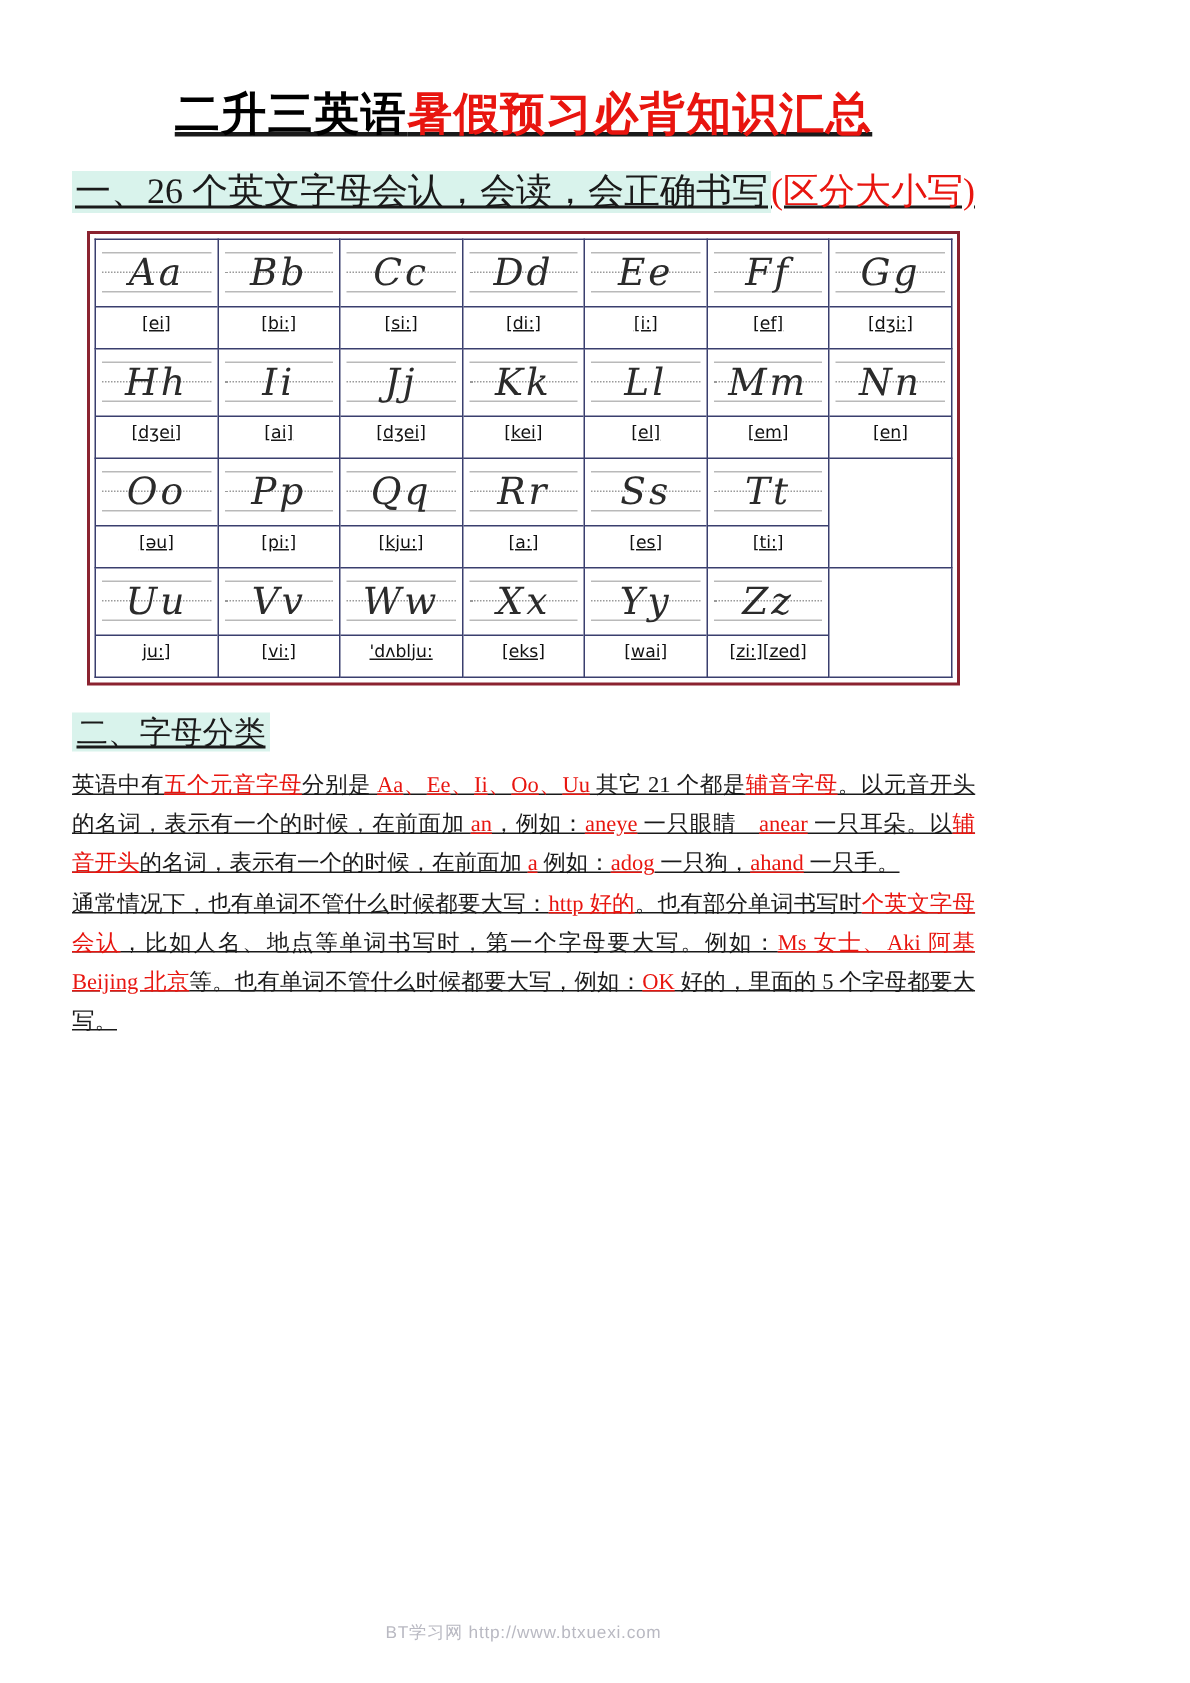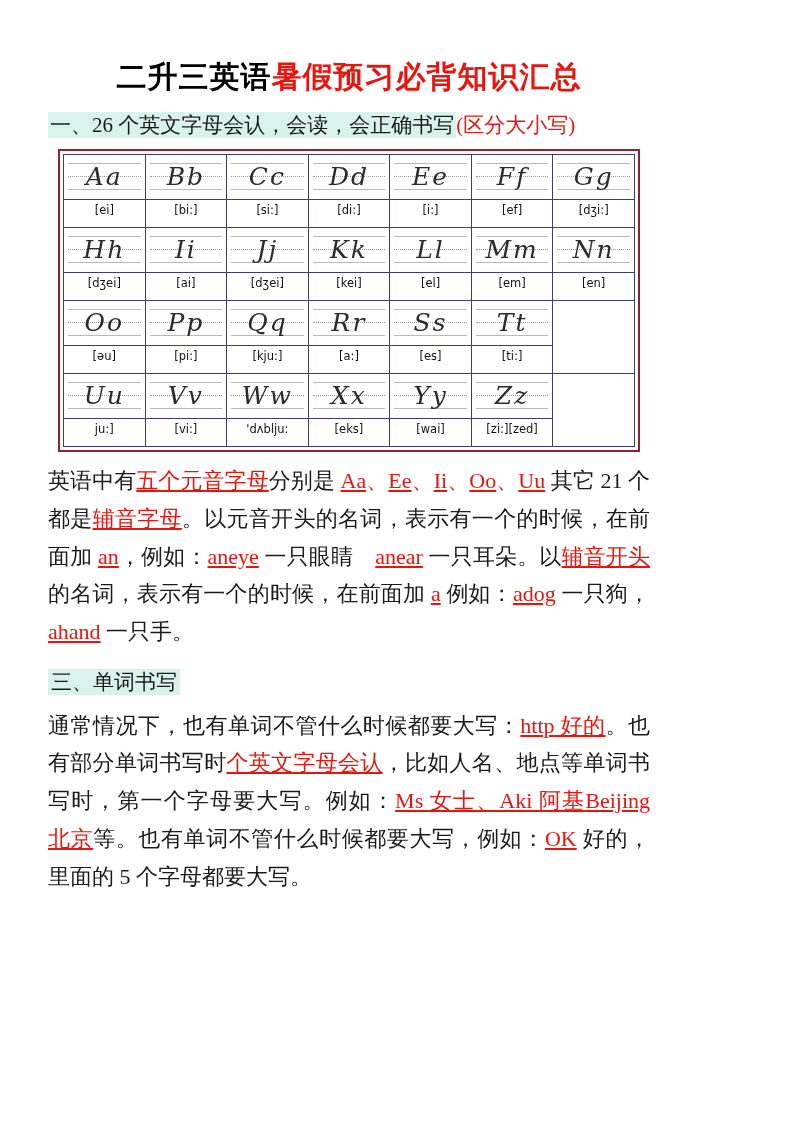--- a/index.html
+++ b/index.html
@@ -14,37 +14,38 @@
     color: #1a1a1a;
     position: relative;
     overflow: hidden;
   }
   .page {
     position: relative;
     width: 698px;
     height: 1122px;
     box-sizing: border-box;
     padding: 40px 48px 0 48px;
+    text-decoration: underline;
   }
   
   .doc-title {
     text-align: center;
     font-family: "Liberation Sans", sans-serif;
     font-weight: bold;
     font-size: 30px;
     letter-spacing: 1px;
     margin: 18px 0 14px 0;
     line-height: 1.25;
   }
   .doc-title .black { color: #000000; }
   .doc-title .red { color: #e8150f; }
 
   
   .sec-head {
-    font-size: 21px;
+    font-size: 24px;
     line-height: 1.5;
     margin: 6px 0 8px 0;
     font-family: "Liberation Serif", serif;
   }
   .sec-head .hl {
     background: #d9f3ec;
     padding: 1px 2px;
   }
   .sec-head .red { color: #e8150f; }
   .sec-head-sm {
@@ -110,21 +111,21 @@
     font-family: "DejaVu Sans", sans-serif;
     font-size: 11.5px;
     color: #111;
     padding: 3px 0 2px 0;
     height: 19px;
     box-sizing: border-box;
   }
 
   
   p.body {
-    font-size: 22px;
+    font-size: 15px;
     line-height: 1.72;
     margin: 2px 0;
     text-align: justify;
     text-justify: inter-ideograph;
   }
   .r { color: #e8150f; }
   .ru { color: #e8150f; text-decoration: underline; }
 
   
   .footer {
@@ -475,22 +476,23 @@
               <div class="glyph"></div>
             </div>
             <div class="phon" style="border-top:none"></div>
           </div>
         </td>
       </tr>
     </tbody>
       </table>
   </div>
 
+  <div class="sec-head sec-head-sm">
+    <span class="hl">二、字母分类</span>
+  </div>
 
   <p class="body"><span>英语中有</span><span class="ru">五个元音字母</span><span>分别是 </span><span class="ru">Aa</span><span class="r">、</span><span class="ru">Ee</span><span class="r">、</span><span class="ru">Ii</span><span class="r">、</span><span class="ru">Oo</span><span class="r">、</span><span class="ru">Uu</span><span> 其它 21 个都是</span><span class="ru">辅音字母</span><span>。以元音开头的名词，表示有一个的时候，在前面加 </span><span class="ru">an</span><span>，例如：</span><span class="ru">aneye</span><span> 一只眼睛　</span><span class="ru">anear</span><span> 一只耳朵。以</span><span class="ru">辅音开头</span><span>的名词，表示有一个的时候，在前面加 </span><span class="ru">a</span><span> 例如：</span><span class="ru">adog</span><span> 一只狗，</span><span class="ru">ahand</span><span> 一只手。</span></p>
 
-  <div class="sec-head sec-head-sm">
-    <span class="hl">三、单词书写</span>
-  </div>
 
   <p class="body"><span>通常情况下，也有单词不管什么时候都要大写：</span><span class="ru">http 好的</span><span>。也有部分单词书写时</span><span class="ru">个英文字母会认</span><span>，比如人名、地点等单词书写时，第一个字母要大写。例如：</span><span class="ru">Ms 女士、Aki 阿基</span><span class="ru">Beijing 北京</span><span>等。也有单词不管什么时候都要大写，例如：</span><span class="ru">OK</span><span> 好的，里面的 5 个字母都要大写。</span></p>
 
+  <div class="watermark">BT学习网 http://www.btxuexi.com</div>
 </div>
 
 </body></html>

